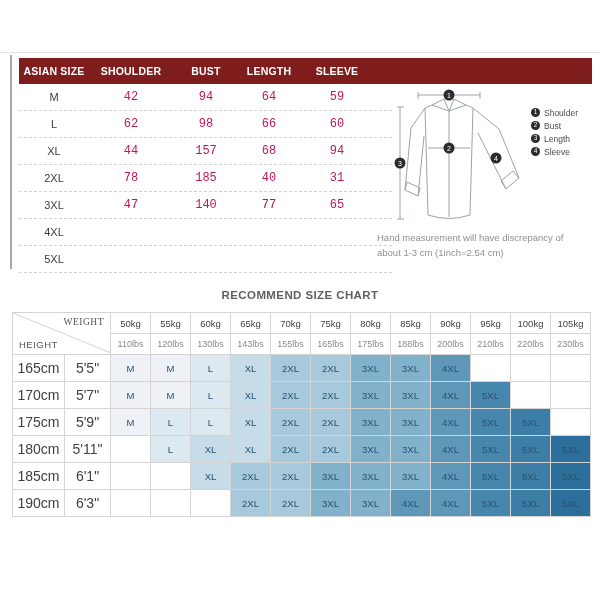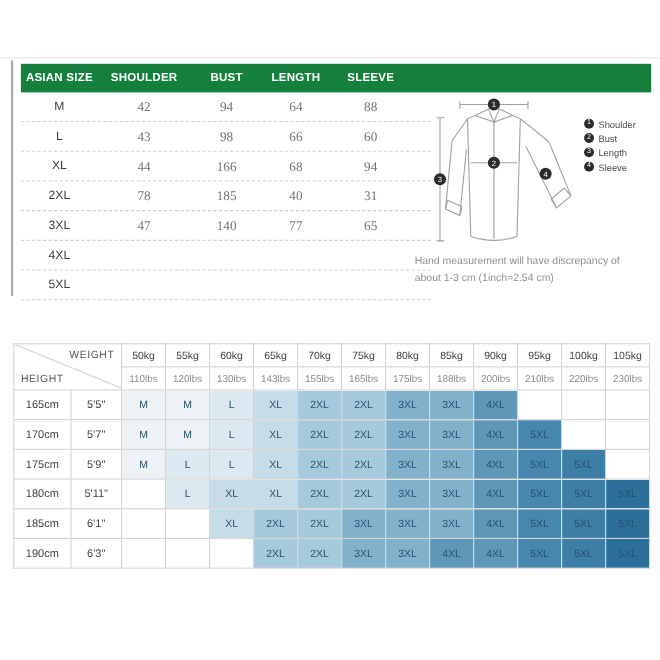--- a/index.html
+++ b/index.html
@@ -9,21 +9,21 @@
   .left-rule{position:absolute;left:10px;top:55px;width:2px;height:214px;background:#a8a8a8;}
 
   
   .size-header-bar{position:absolute;left:19px;top:58px;width:573px;height:26px;
         display:flex;align-items:center;}
   .size-header-bar .hcell{color:#ffffff;font-size:10.5px;font-weight:bold;text-align:center;
         letter-spacing:.2px;}
   .size-rows{position:absolute;left:19px;top:84px;width:373px;}
   .size-row{display:flex;align-items:center;height:26px;border-bottom:1px dashed #d2d2d2;}
   .size-row .cell{text-align:center;font-size:11px;color:#3c3c3c;}
-  .size-row .cell.num{font-family:Liberation Serif, serif;font-size:12px;color:#737373;}
+  .size-row .cell.num{font-family:Liberation Mono, monospace;font-size:12px;color:#be185d;}
 
   
   .shirt-svg{position:absolute;left:388px;top:86px;}
   .legend{position:absolute;left:531px;top:106px;}
   .legend-item{display:flex;align-items:center;height:13px;}
   .legend-dot,.num-dot{display:inline-flex;align-items:center;justify-content:center;
         width:9px;height:9px;border-radius:50%;background:#2b2b2b;color:#fff;
         font-size:6.5px;line-height:1;flex:0 0 9px;}
   .legend-label{margin-left:4px;font-size:8.5px;color:#4a4a4a;}
   .measure-note{position:absolute;left:377px;top:231px;width:206px;font-size:9.5px;
@@ -32,60 +32,60 @@
   
   .rec-title{position:absolute;left:0;top:289px;width:600px;text-align:center;
         font-size:11.5px;font-weight:bold;color:#5f5f5f;letter-spacing:.4px;}
   table.matrix{position:absolute;left:12px;top:312px;border-collapse:collapse;
         table-layout:fixed;}
   table.matrix td,table.matrix th{border:1px solid #d4d4d4;padding:0;text-align:center;
         font-weight:normal;overflow:hidden;}
   .kg-cell{height:20px;font-size:9.5px;color:#3f3f3f;}
   .lbs-cell{height:20px;font-size:9px;color:#8a8a8a;}
   .corner-cell{position:relative;}
-  .corner-weight{position:absolute;top:4px;right:6px;font-size:9.5px;color:#555;letter-spacing:.5px;}
+  .corner-weight{position:absolute;top:4px;right:6px;font-size:9.5px;color:#555;letter-spacing:.5px;font-family:Liberation Serif, serif;}
   .corner-height{position:absolute;bottom:4px;left:6px;font-size:9.5px;color:#555;letter-spacing:.5px;}
-  .cm-cell,.ft-cell{height:26px;font-size:10px;color:#3f3f3f;}
+  .cm-cell,.ft-cell{height:26px;font-size:14px;color:#3f3f3f;}
   .sz-cell{height:26px;font-size:9.5px;color:#27516f;}
 </style>
 </head>
 <body>
 
 <div class="page">
 
   <div class="top-hairline"></div>
   <div class="left-rule"></div>
 
-  <div class="size-header-bar" id="sizeHeaderBar" style="background: #15803d;">
+  <div class="size-header-bar" id="sizeHeaderBar" style="background: #7f1d1d;">
       <div class="hcell" style="width: 70px;">ASIAN SIZE</div>
       <div class="hcell" style="width: 84px;">SHOULDER</div>
       <div class="hcell" style="width: 66px;">BUST</div>
       <div class="hcell" style="width: 60px;">LENGTH</div>
       <div class="hcell" style="width: 76px;">SLEEVE</div>
     </div>
 
   <div class="size-rows" id="sizeRows">
       <div class="size-row">
         <div class="cell" style="width: 70px;">M</div>
         <div class="cell num" style="width: 84px;">42</div>
         <div class="cell num" style="width: 66px;">94</div>
         <div class="cell num" style="width: 60px;">64</div>
-        <div class="cell num" style="width: 76px;">88</div>
+        <div class="cell num" style="width: 76px;">59</div>
       </div>
       <div class="size-row">
         <div class="cell" style="width: 70px;">L</div>
-        <div class="cell num" style="width: 84px;">43</div>
+        <div class="cell num" style="width: 84px;">62</div>
         <div class="cell num" style="width: 66px;">98</div>
         <div class="cell num" style="width: 60px;">66</div>
         <div class="cell num" style="width: 76px;">60</div>
       </div>
       <div class="size-row">
         <div class="cell" style="width: 70px;">XL</div>
         <div class="cell num" style="width: 84px;">44</div>
-        <div class="cell num" style="width: 66px;">166</div>
+        <div class="cell num" style="width: 66px;">157</div>
         <div class="cell num" style="width: 60px;">68</div>
         <div class="cell num" style="width: 76px;">94</div>
       </div>
       <div class="size-row">
         <div class="cell" style="width: 70px;">2XL</div>
         <div class="cell num" style="width: 84px;">78</div>
         <div class="cell num" style="width: 66px;">185</div>
         <div class="cell num" style="width: 60px;">40</div>
         <div class="cell num" style="width: 76px;">31</div>
       </div>
@@ -168,20 +168,21 @@
         <span class="legend-dot">4</span>
         <span class="legend-label">Sleeve</span>
       </div>
     </div>
 
   <div class="measure-note">
     <span>Hand measurement will have discrepancy of</span><br>
     <span>about 1-3 cm  (1inch=2.54 cm)</span>
   </div>
 
+  <div class="rec-title">RECOMMEND SIZE CHART</div>
 
   <table class="matrix" id="matrixTable">
     <colgroup>
       <col style="width:52px">
         <col style="width:46px">
       <col style="width:40px">
         <col style="width:40px">
         <col style="width:40px">
         <col style="width:40px">
       <col style="width:40px">

